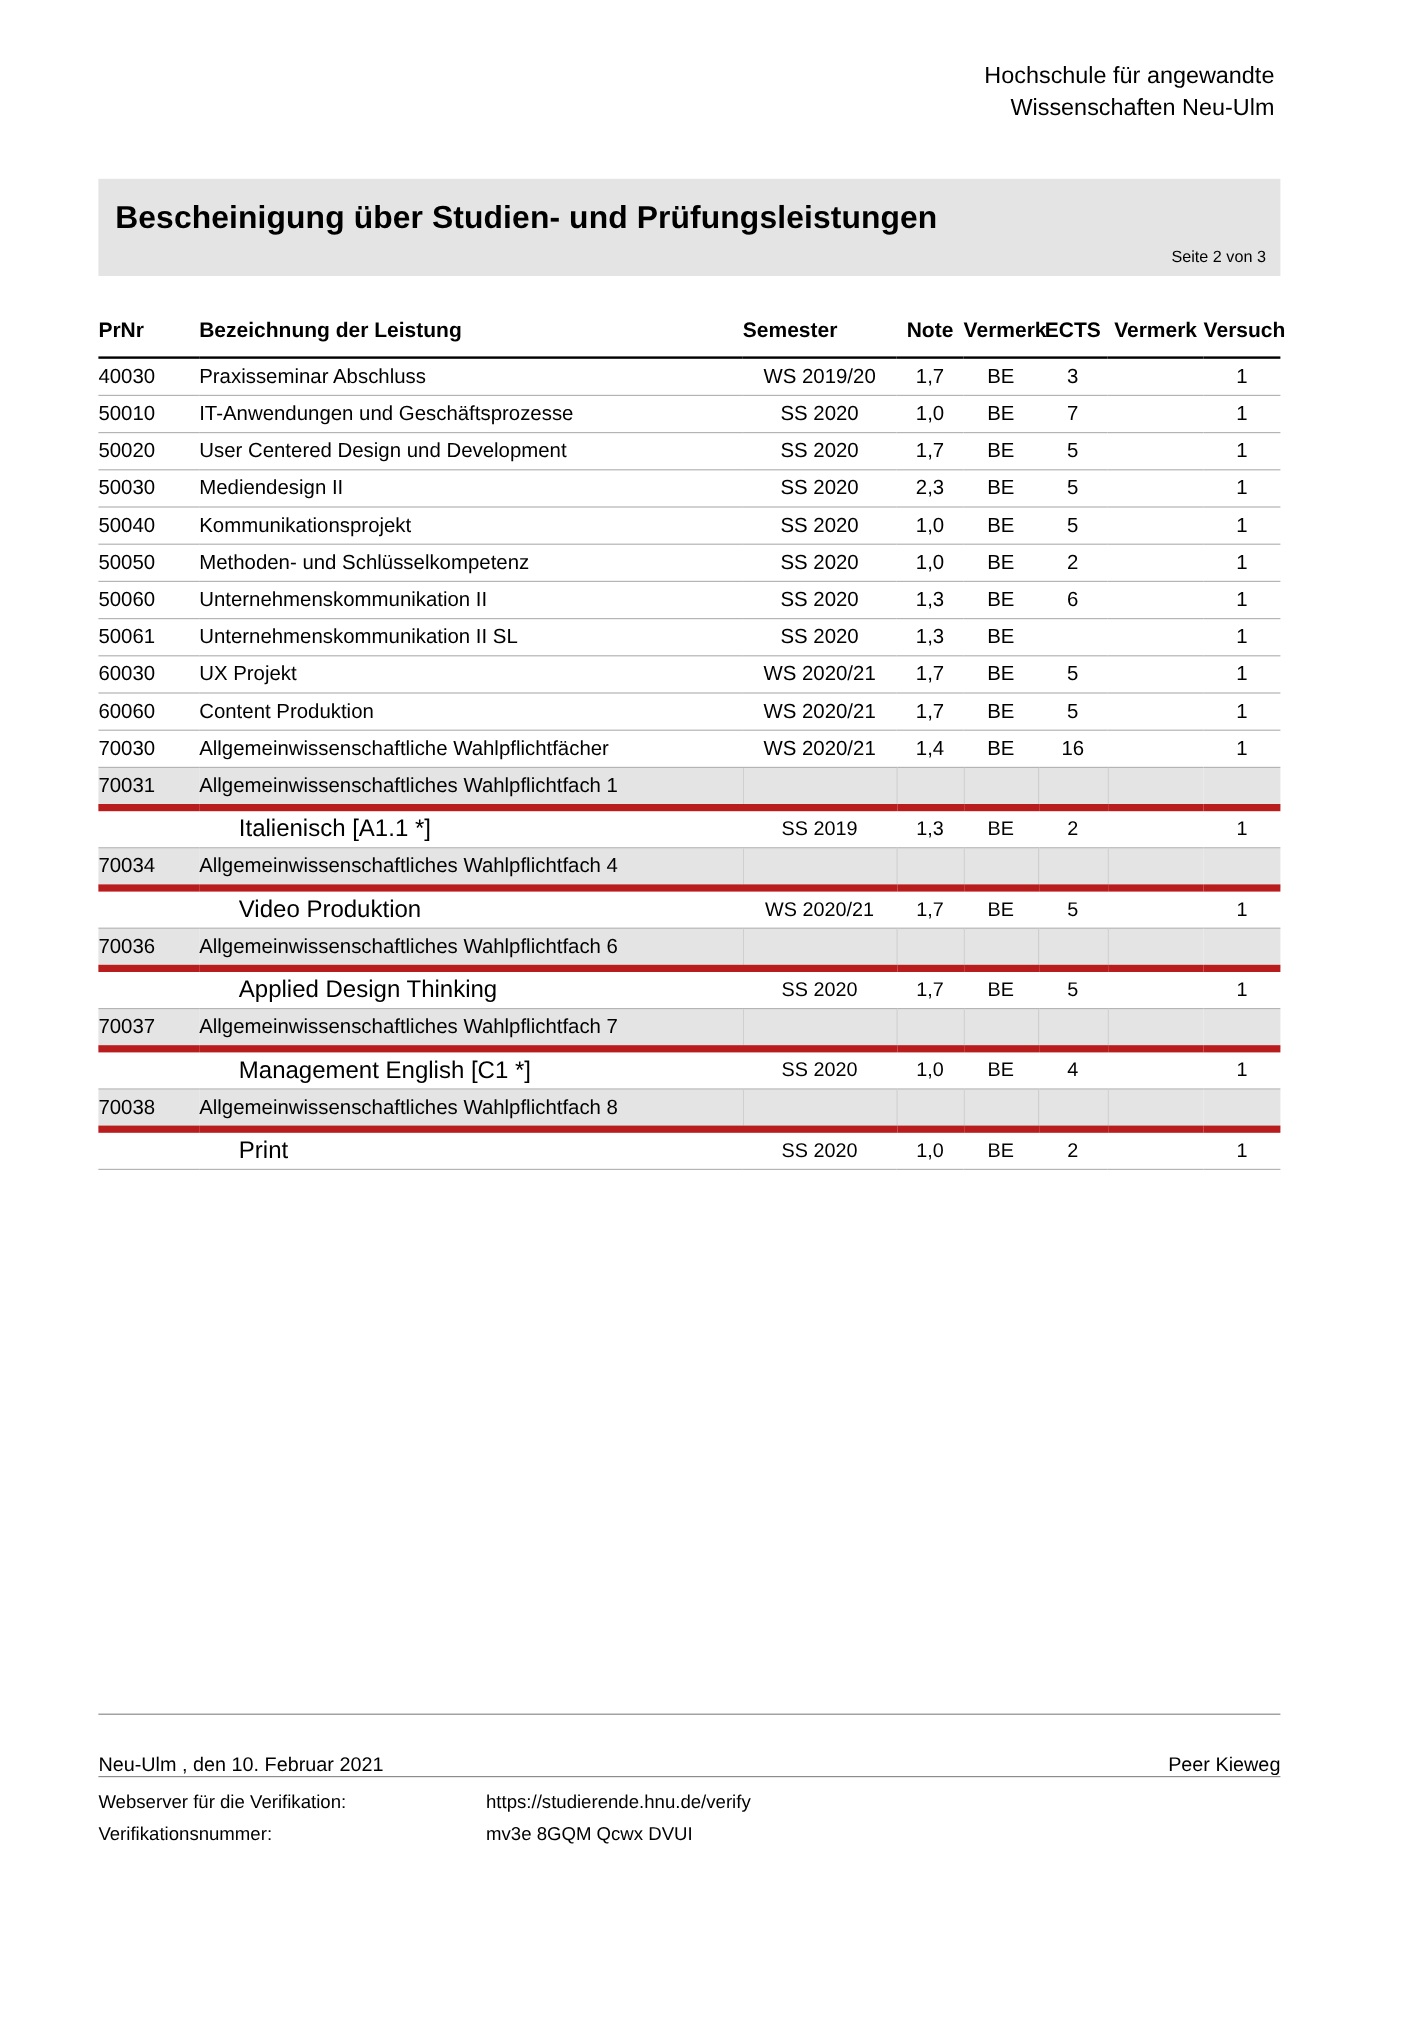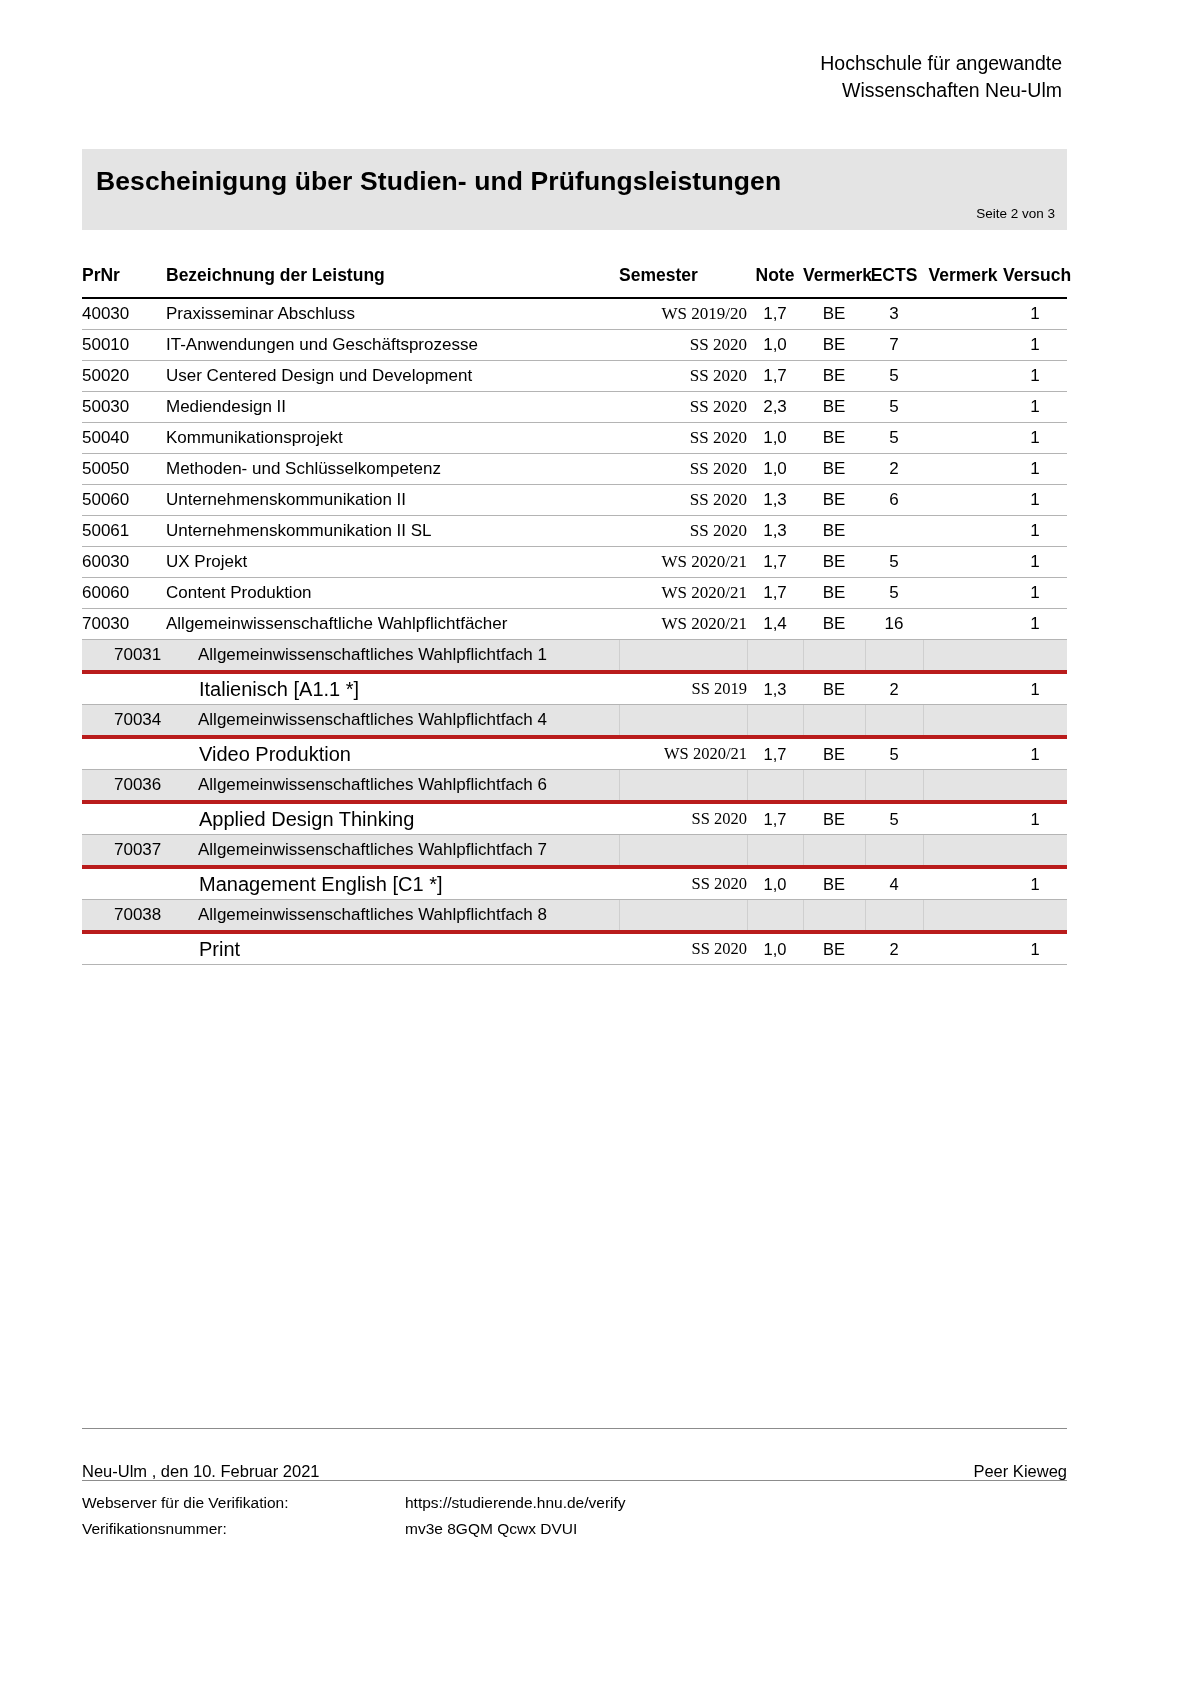--- a/index.html
+++ b/index.html
@@ -105,31 +105,29 @@
   }
   .cell-prnr {
     text-align: left;
     padding-left: 1px;
   }
   .cell-name {
     text-align: left;
     padding-left: 3px;
   }
   .cell-semester {
-    text-align: right;
+    text-align: center;
     padding-left: 10px;
-    font-family: Liberation Serif, serif;
   }
   .cell-center { text-align: center; }
 
   
   tr.group-row td {
     background: #e4e4e4;
-    border-bottom: 4px solid #b91c1c;
-    padding-left: 32px;
+    border-bottom: 6px solid #b91c1c;
   }
   tr.group-row td.sep-left {
     border-left: 1px solid #cfcfcf;
   }
 
   
   tr.child-row td.cell-name {
     padding-left: 33px;
     font-size: 20px;
   }

